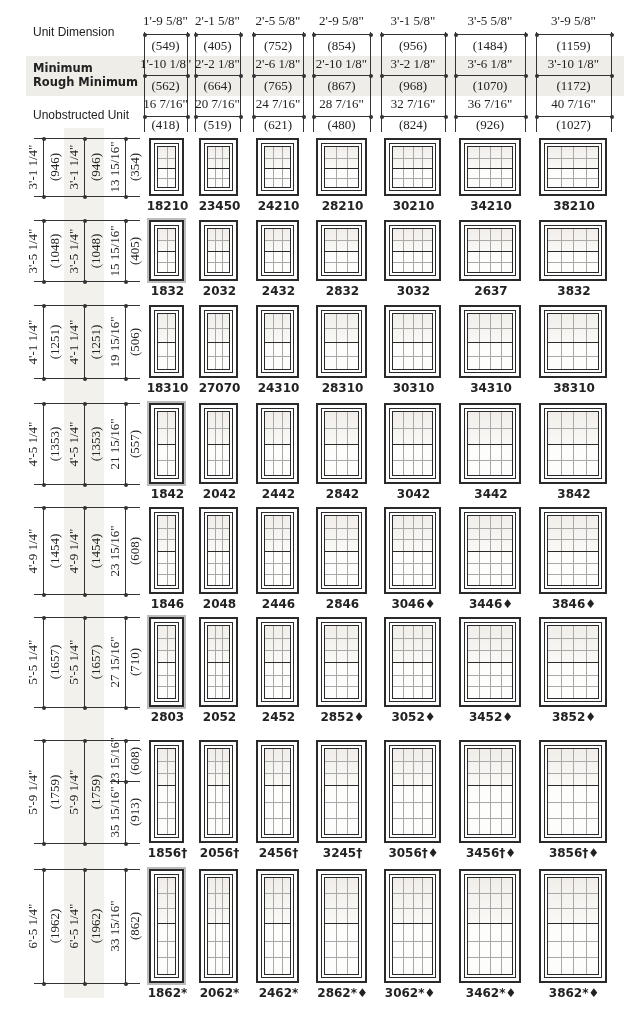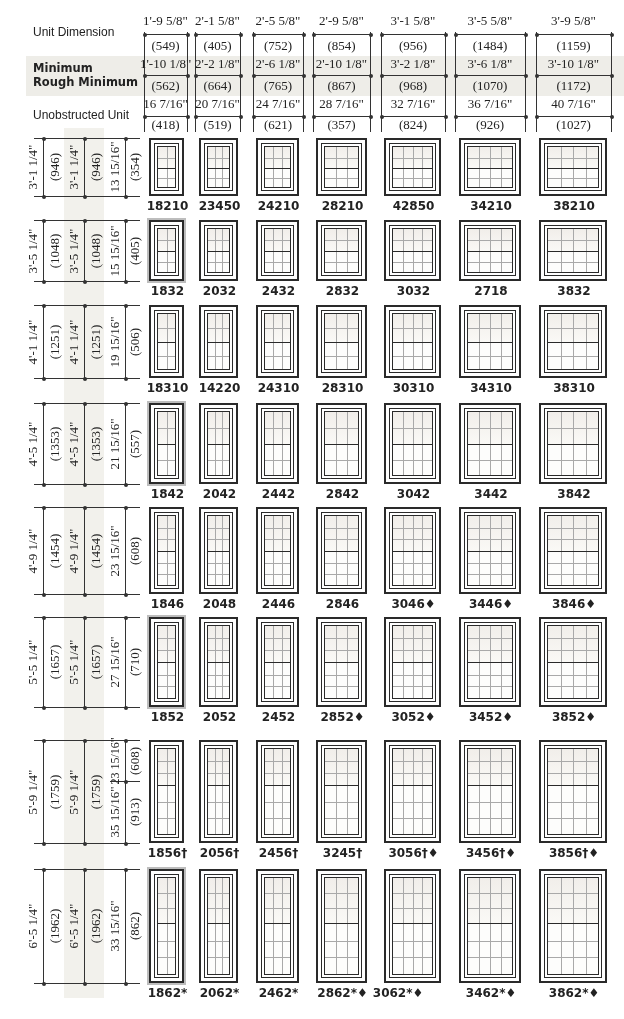--- a/index.html
+++ b/index.html
@@ -94,21 +94,21 @@
     <div class="dot" style="left:311.5px;top:73.5px;"></div>
     <div class="dot" style="left:368.5px;top:73.5px;"></div>
     <div class="hline" style="left:313px;top:116px;width:57px;"></div>
     <div class="dot" style="left:311.5px;top:114.5px;"></div>
     <div class="dot" style="left:368.5px;top:114.5px;"></div>
     <div class="hdr-cell" style="left:309px;width:65px;top:13px;">2'-9 5/8"</div>
     <div class="hdr-cell" style="left:309px;width:65px;top:38px;">(854)</div>
     <div class="hdr-cell" style="left:309px;width:65px;top:56px;">2'-10 1/8"</div>
     <div class="hdr-cell" style="left:309px;width:65px;top:78px;">(867)</div>
     <div class="hdr-cell" style="left:309px;width:65px;top:96px;">28 7/16"</div>
-    <div class="hdr-cell" style="left:309px;width:65px;top:117px;">(357)</div>
+    <div class="hdr-cell" style="left:309px;width:65px;top:117px;">(480)</div>
     <div class="vline" style="left:381px;top:32px;height:100px;"></div>
     <div class="vline" style="left:445px;top:32px;height:100px;"></div>
     <div class="hline" style="left:381px;top:34px;width:64px;"></div>
     <div class="dot" style="left:379.5px;top:32.5px;"></div>
     <div class="dot" style="left:443.5px;top:32.5px;"></div>
     <div class="hline" style="left:381px;top:75px;width:64px;"></div>
     <div class="dot" style="left:379.5px;top:73.5px;"></div>
     <div class="dot" style="left:443.5px;top:73.5px;"></div>
     <div class="hline" style="left:381px;top:116px;width:64px;"></div>
     <div class="dot" style="left:379.5px;top:114.5px;"></div>
@@ -364,21 +364,21 @@
           <div class="mullh" style="top:50.00%;"></div>
         </div>
         <div class="sash bottom" style="top:24px;bottom:2px;">
           <div class="mullv" style="left:25.00%;"></div>
           <div class="mullv" style="left:50.00%;"></div>
           <div class="mullv" style="left:75.00%;"></div>
           <div class="mullh" style="top:50.00%;"></div>
         </div>
       </div>
     </div>
-    <div class="wlabel" style="left:413.5px;top:199px;">42850</div>
+    <div class="wlabel" style="left:413.5px;top:199px;">30210</div>
     <div class="win" style="left:459px;top:138px;width:62px;height:58px;">
       <div class="inner">
         <div class="sash top" style="top:2px;height:23px;">
           <div class="mullv" style="left:25.00%;"></div>
           <div class="mullv" style="left:50.00%;"></div>
           <div class="mullv" style="left:75.00%;"></div>
           <div class="mullh" style="top:50.00%;"></div>
         </div>
         <div class="sash bottom" style="top:24px;bottom:2px;">
           <div class="mullv" style="left:25.00%;"></div>
@@ -490,21 +490,21 @@
           <div class="mullh" style="top:50.00%;"></div>
         </div>
         <div class="sash bottom" style="top:25px;bottom:2px;">
           <div class="mullv" style="left:25.00%;"></div>
           <div class="mullv" style="left:50.00%;"></div>
           <div class="mullv" style="left:75.00%;"></div>
           <div class="mullh" style="top:50.00%;"></div>
         </div>
       </div>
     </div>
-    <div class="wlabel" style="left:491px;top:284px;">2718</div>
+    <div class="wlabel" style="left:491px;top:284px;">2637</div>
     <div class="win" style="left:539px;top:220px;width:68px;height:61px;">
       <div class="inner">
         <div class="sash top" style="top:2px;height:24px;">
           <div class="mullv" style="left:25.00%;"></div>
           <div class="mullv" style="left:50.00%;"></div>
           <div class="mullv" style="left:75.00%;"></div>
           <div class="mullh" style="top:50.00%;"></div>
         </div>
         <div class="sash bottom" style="top:25px;bottom:2px;">
           <div class="mullv" style="left:25.00%;"></div>
@@ -535,21 +535,21 @@
           <div class="mullv" style="left:66.67%;"></div>
           <div class="mullh" style="top:50.00%;"></div>
         </div>
         <div class="sash bottom" style="top:31px;bottom:2px;">
           <div class="mullv" style="left:33.33%;"></div>
           <div class="mullv" style="left:66.67%;"></div>
           <div class="mullh" style="top:50.00%;"></div>
         </div>
       </div>
     </div>
-    <div class="wlabel" style="left:219.5px;top:381px;">14220</div>
+    <div class="wlabel" style="left:219.5px;top:381px;">27070</div>
     <div class="win" style="left:256px;top:305px;width:43px;height:73px;">
       <div class="inner">
         <div class="sash top" style="top:2px;height:30px;">
           <div class="mullv" style="left:33.33%;"></div>
           <div class="mullv" style="left:66.67%;"></div>
           <div class="mullh" style="top:50.00%;"></div>
         </div>
         <div class="sash bottom" style="top:31px;bottom:2px;">
           <div class="mullv" style="left:33.33%;"></div>
           <div class="mullv" style="left:66.67%;"></div>
@@ -863,21 +863,21 @@
           <div class="mullh" style="top:33.33%;"></div>
           <div class="mullh" style="top:66.67%;"></div>
         </div>
         <div class="sash bottom" style="top:39px;bottom:2px;">
           <div class="mullv" style="left:50.00%;"></div>
           <div class="mullh" style="top:33.33%;"></div>
           <div class="mullh" style="top:66.67%;"></div>
         </div>
       </div>
     </div>
-    <div class="wlabel" style="left:167.5px;top:710px;">1852</div>
+    <div class="wlabel" style="left:167.5px;top:710px;">2803</div>
     <div class="win" style="left:199px;top:617px;width:39px;height:90px;">
       <div class="inner">
         <div class="sash top" style="top:2px;height:38px;">
           <div class="mullv" style="left:33.33%;"></div>
           <div class="mullv" style="left:66.67%;"></div>
           <div class="mullh" style="top:33.33%;"></div>
           <div class="mullh" style="top:66.67%;"></div>
         </div>
         <div class="sash bottom" style="top:39px;bottom:2px;">
           <div class="mullv" style="left:33.33%;"></div>
@@ -1179,21 +1179,21 @@
         </div>
         <div class="sash bottom" style="top:48px;bottom:2px;">
           <div class="mullv" style="left:25.00%;"></div>
           <div class="mullv" style="left:50.00%;"></div>
           <div class="mullv" style="left:75.00%;"></div>
           <div class="mullh" style="top:33.33%;"></div>
           <div class="mullh" style="top:66.67%;"></div>
         </div>
       </div>
     </div>
-    <div class="wlabel" style="left:398px;top:986px;">3062*♦</div>
+    <div class="wlabel" style="left:410px;top:986px;">3062*♦</div>
     <div class="win" style="left:459px;top:869px;width:62px;height:114px;">
       <div class="inner">
         <div class="sash top" style="top:2px;height:47px;">
           <div class="mullv" style="left:25.00%;"></div>
           <div class="mullv" style="left:50.00%;"></div>
           <div class="mullv" style="left:75.00%;"></div>
           <div class="mullh" style="top:33.33%;"></div>
           <div class="mullh" style="top:66.67%;"></div>
         </div>
         <div class="sash bottom" style="top:48px;bottom:2px;">

